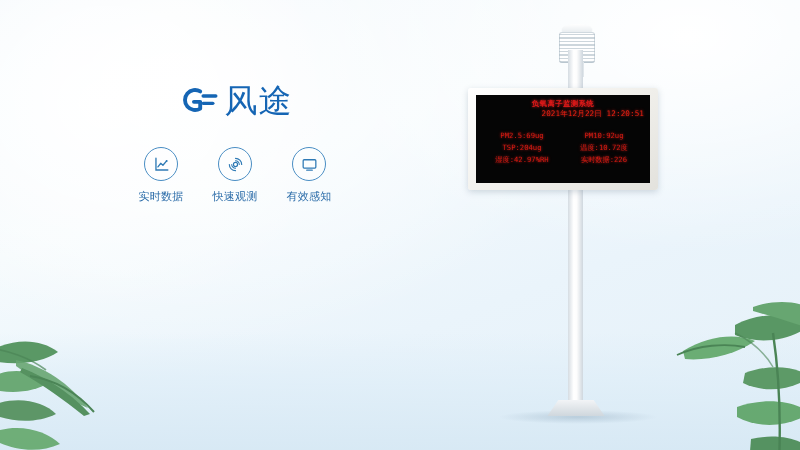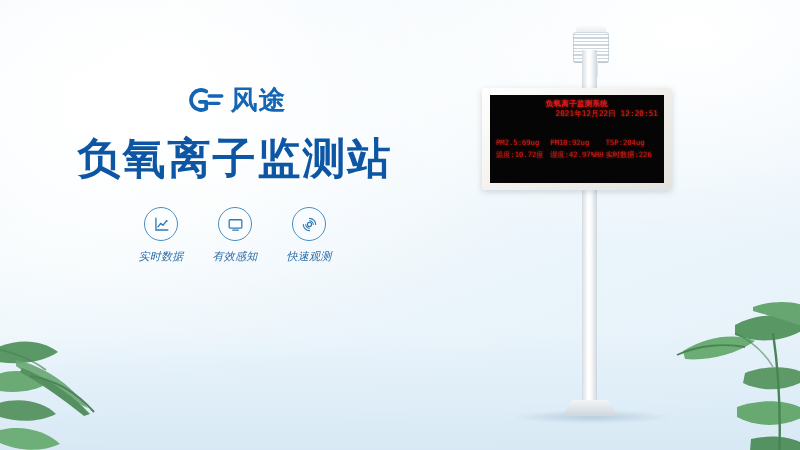--- a/index.html
+++ b/index.html
@@ -31,21 +31,21 @@
   .left-col {
     position:absolute; left:0; top:0; width:470px; height:450px;
     display:flex; flex-direction:column; align-items:center;
     padding-top:78px;
   }
 
   
   .logo-row { display:flex; align-items:center; gap:7px; height:44px; }
   .logo-mark { width:40px; height:32px; }
   .logo-text {
-    font-size:27px; font-weight:bold; color:#1565b4;
+    font-size:33px; font-weight:normal; color:#1565b4;
     letter-spacing:1px; line-height:1;
   }
 
   
   .main-title {
     margin-top:12px;
     font-size:43px; font-weight:bold;
     color:#0d56a4;
     letter-spacing:2px;
     line-height:1.12;
@@ -58,34 +58,34 @@
     font-size:17.5px;
     color:#17407e;
     letter-spacing:.5px;
   }
 
   
   .features {
     margin-top:25px;
     display:flex; gap:26px;
   }
-  .feature { width:48px; display:flex; flex-direction:column; align-items:center;font-style:italic; }
+  .feature { width:48px; display:flex; flex-direction:column; align-items:center; }
   .feature-circle {
     width:34px; height:34px; border-radius:50%;
     border:1.4px solid #4a8ec4;
     display:flex; align-items:center; justify-content:center;
     background:rgba(255,255,255,.35);
   }
   .feature-label {
     margin-top:8px; font-size:11px; color:#2a6ba8; white-space:nowrap;
     letter-spacing:.3px;
   }
 
   
-  .station { position:absolute; left:470px; top:0; width:330px; height:450px; }
+  .station { position:absolute; left:456px; top:0; width:330px; height:450px; }
 
   .sensor-head { position:absolute; left:100px; top:24px; width:42px; height:52px; }
   .sh-cap {
     position:absolute; left:6px; top:0; width:30px; height:9px;
     border-radius:50% 50% 4px 4px / 70% 70% 4px 4px;
     background:linear-gradient(180deg,#ffffff,#e6ebee);
     box-shadow:0 1px 1px rgba(120,140,160,.25);
   }
   .sh-plates {
     position:absolute; left:3px; top:8px; width:36px; height:31px;
@@ -143,25 +143,26 @@
     text-align:right;
     color:#ea2010;
     font-family:"DejaVu Sans Mono","Liberation Mono",monospace;
     font-size:7.6px;
     letter-spacing:.1px;
     text-shadow:0 0 3px rgba(255,40,40,.8);
     margin-top:1px;
     line-height:1.3;
   }
   .led-grid {
-    margin-top:19px;
+    margin-top:12px;
     display:grid;
-    grid-template-columns:1fr 1fr 1fr;
+    grid-template-columns:1fr 1fr;
     row-gap:2px;
     column-gap:2px;
+    text-align:center;
   }
   .led-cell {
     color:#d81a10;
     font-family:"DejaVu Sans Mono","Liberation Mono",monospace;
     font-size:7.2px;
     letter-spacing:0px;
     text-shadow:0 0 3px rgba(255,40,40,.75);
     white-space:nowrap;
     line-height:1.35;
   }
@@ -184,57 +185,56 @@
     <span class="logo-mark">
       <svg viewBox="0 0 54 42" width="40" height="32">
         <path d="M30 9.5 A13.5 13.5 0 1 0 30 32.5 L30 23.5 L21.5 23.5" fill="none" stroke="#1565b4" stroke-width="5.2" stroke-linecap="round" stroke-linejoin="round"></path>
         <path d="M34 15.5 L51 15.5" stroke="#1565b4" stroke-width="4.6" stroke-linecap="round"></path>
         <path d="M34 25.5 L47 25.5" stroke="#1565b4" stroke-width="4.6" stroke-linecap="round"></path>
       </svg>
     </span>
     <span class="logo-text">风途</span>
   </div>
 
-  <h1 class="main-title">负氧离子监测站</h1>
 
 
   <div class="features">
 
     <div class="feature">
       <span class="feature-circle">
         <svg viewBox="0 0 24 24" width="19" height="19">
           <path d="M5 4 V19 H20" fill="none" stroke="#2f7ab5" stroke-width="1.7" stroke-linecap="round"></path>
           <path d="M7.5 15 L11 10.5 L13.8 13 L18.5 7.5" fill="none" stroke="#2f7ab5" stroke-width="1.7" stroke-linecap="round" stroke-linejoin="round"></path>
           <circle cx="18.5" cy="7.5" r="1.2" fill="#2f7ab5"></circle>
         </svg>
       </span>
       <span class="feature-label">实时数据</span>
-    </div>
-
-    <div class="feature">
-      <span class="feature-circle">
-        <svg viewBox="0 0 24 24" width="19" height="19">
-          <rect x="4" y="6" width="16" height="10.5" rx="1.2" fill="none" stroke="#2f7ab5" stroke-width="1.6"></rect>
-          <path d="M8.5 19.2 H15.5" stroke="#2f7ab5" stroke-width="1.6" stroke-linecap="round"></path>
-        </svg>
-      </span>
-      <span class="feature-label">有效感知</span>
     </div>
 
     <div class="feature">
       <span class="feature-circle">
         <svg viewBox="0 0 24 24" width="19" height="19">
           <circle cx="12" cy="12" r="2.6" fill="none" stroke="#2f7ab5" stroke-width="1.5"></circle>
           <path d="M12 4.2 A7.8 7.8 0 0 1 19.8 12" fill="none" stroke="#2f7ab5" stroke-width="1.5" stroke-linecap="round"></path>
           <path d="M12 19.8 A7.8 7.8 0 0 1 4.2 12" fill="none" stroke="#2f7ab5" stroke-width="1.5" stroke-linecap="round"></path>
           <path d="M12 7.2 A4.8 4.8 0 0 1 16.8 12" fill="none" stroke="#2f7ab5" stroke-width="1.3" stroke-linecap="round"></path>
           <path d="M12 16.8 A4.8 4.8 0 0 1 7.2 12" fill="none" stroke="#2f7ab5" stroke-width="1.3" stroke-linecap="round"></path>
         </svg>
       </span>
       <span class="feature-label">快速观测</span>
+    </div>
+
+    <div class="feature">
+      <span class="feature-circle">
+        <svg viewBox="0 0 24 24" width="19" height="19">
+          <rect x="4" y="6" width="16" height="10.5" rx="1.2" fill="none" stroke="#2f7ab5" stroke-width="1.6"></rect>
+          <path d="M8.5 19.2 H15.5" stroke="#2f7ab5" stroke-width="1.6" stroke-linecap="round"></path>
+        </svg>
+      </span>
+      <span class="feature-label">有效感知</span>
     </div>
 
 
   </div>
 </div>
 
 <div class="station">
 
   <div class="sensor-head">
     <div class="sh-cap"></div>

